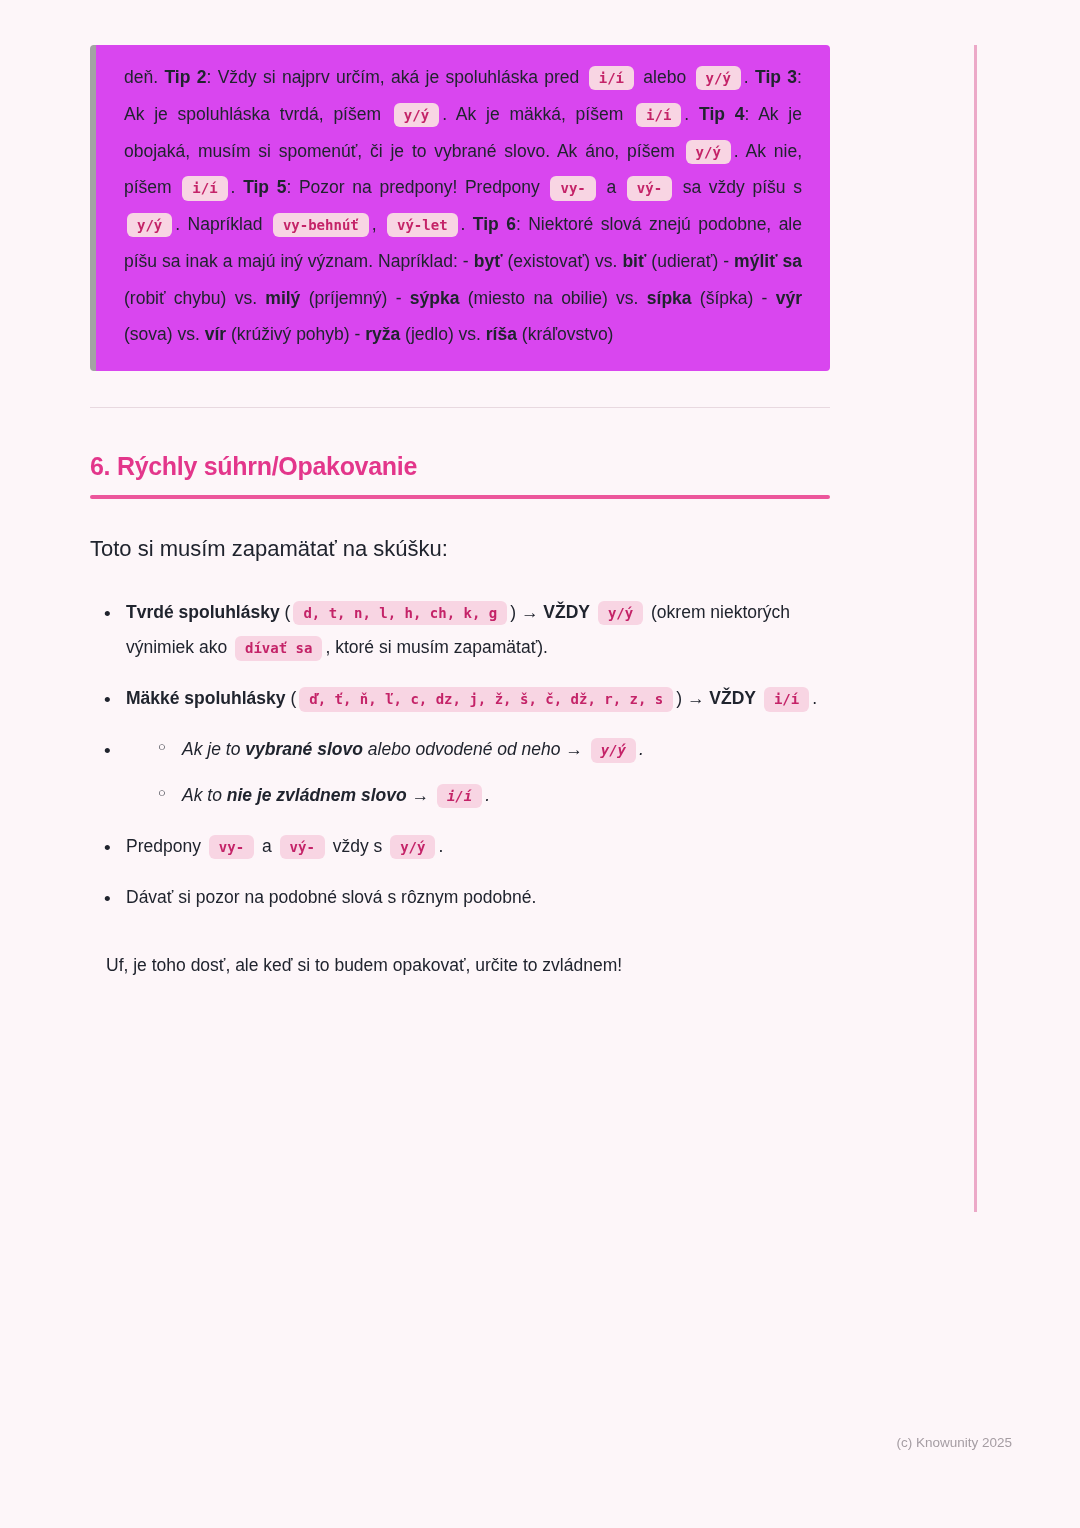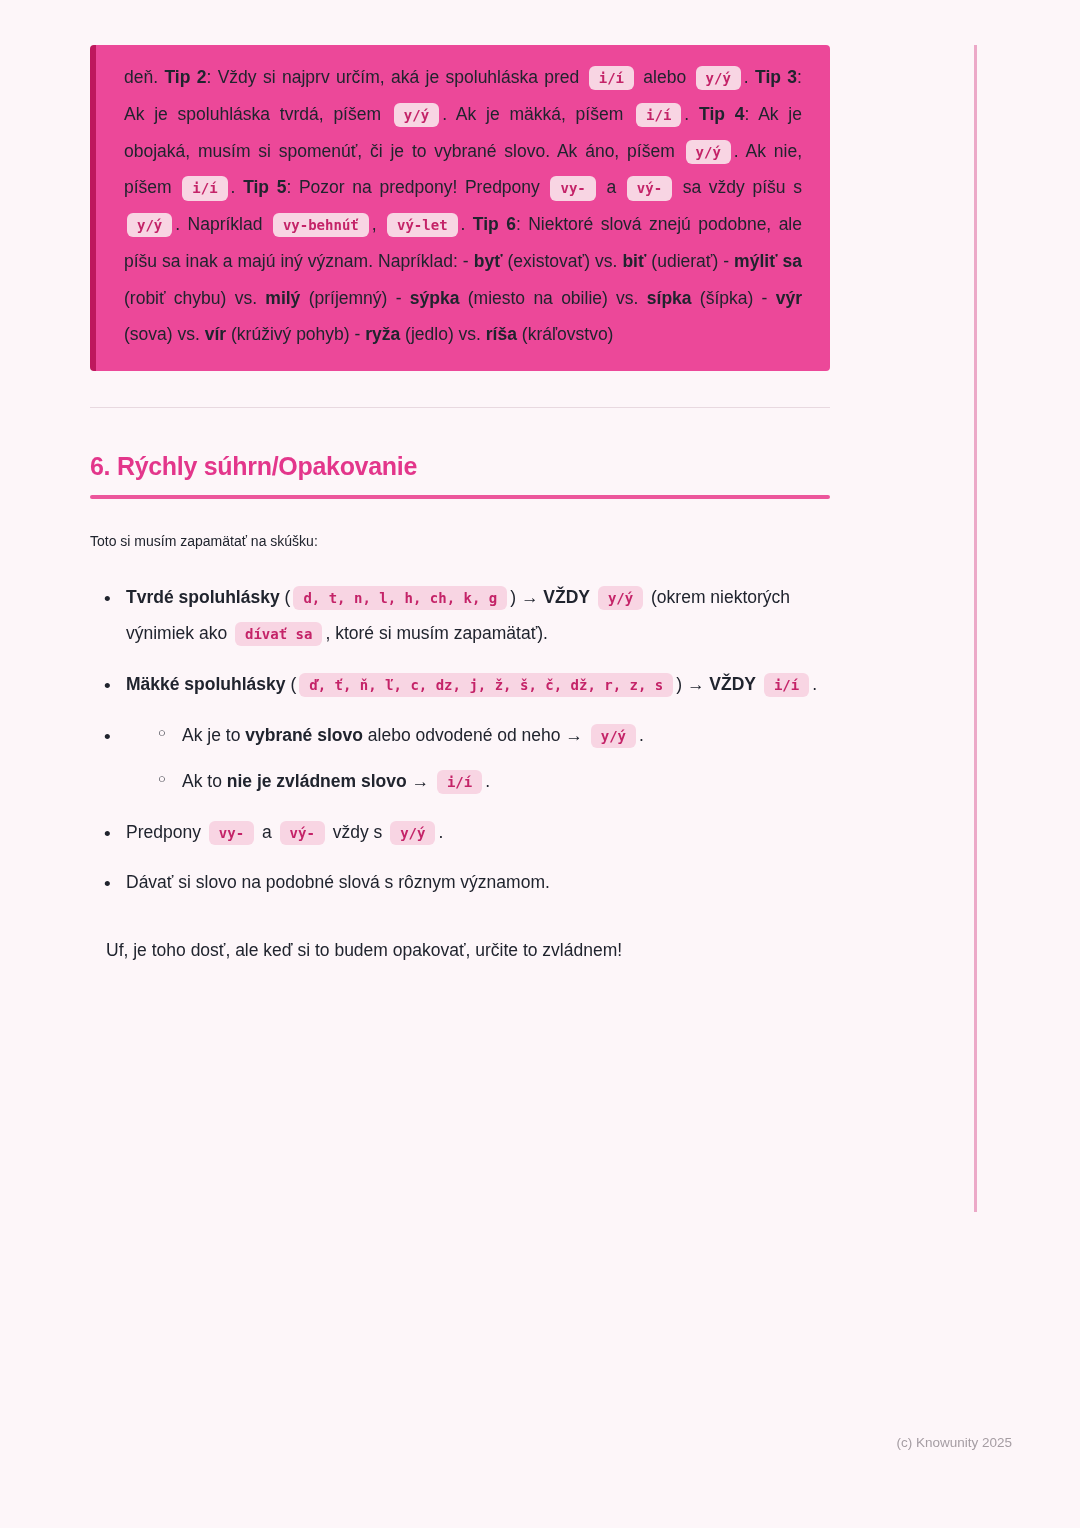--- a/index.html
+++ b/index.html
@@ -12,22 +12,22 @@
     overflow:hidden;
   }
   .right-rule {
     position:absolute; left:974px; top:45px;
     width:3px; height:1167px;
     background:#ECA9C8;
   }
   .content { position:absolute; left:90px; top:45px; width:740px; }
 
   .callout {
-    background:#ec4899;
-    border-left:6px solid #be185d;
+    background:#d946ef;
+    border-left:6px solid #a3a3a3;
     border-radius:4px;
     padding:14px 28px 18px 28px;
   }
   .callout-text {
     margin:0;
     font-size:17.5px;
     line-height:2.1;
     text-align:justify;
   }
 
@@ -60,36 +60,36 @@
     color:#E3368B;
     letter-spacing:-0.3px;
   }
   .heading-rule {
     margin-top:14px;
     height:4px;
     border-radius:2px;
     background:#EC569C;
   }
 
-  .intro { margin:30px 0 0 0; font-size:14px; line-height:1.8; }
+  .intro { margin:30px 0 0 0; font-size:22px; line-height:1.8; }
 
   .bullets { list-style:none; margin:26px 0 0 0; padding:0 0 0 14px; }
   .bullet {
     position:relative;
     padding-left:22px;
     margin-bottom:15px;
     font-size:17.5px;
     line-height:2.05;
   }
   .bullet::before {
     content:"•";
     position:absolute; left:0; top:0;
     font-size:19px;
   }
-  .sub-bullets { list-style:none; margin:6px 0 4px 0; padding:0 0 0 32px; }
+  .sub-bullets { list-style:none; margin:6px 0 4px 0; padding:0 0 0 32px;font-style:italic; }
   .sub-bullet {
     position:relative;
     padding-left:24px;
     margin-bottom:10px;
     font-size:17.5px;
     line-height:2.05;
   }
   .sub-bullet::before {
     content:"○";
     position:absolute; left:0; top:2px;
@@ -138,21 +138,21 @@
           </li>
           <li class="sub-bullet">
             <span>Ak to <strong>nie je zvládnem slovo</strong> → <span class="chip">i/í</span>.</span>
           </li>
         </ul>
       </li>
       <li class="bullet">
         <span>Predpony <span class="chip">vy-</span> a <span class="chip">vý-</span> vždy s <span class="chip">y/ý</span>.</span>
       </li>
       <li class="bullet">
-        <span>Dávať si slovo na podobné slová s rôznym významom.</span>
+        <span>Dávať si pozor na podobné slová s rôznym podobné.</span>
       </li>
     </ul>
 
     <p class="outro">Uf, je toho dosť, ale keď si to budem opakovať, určite to zvládnem!</p>
   </div>
 
   <div class="footer">(c) Knowunity 2025</div>
 </div>
 
 </body></html>

